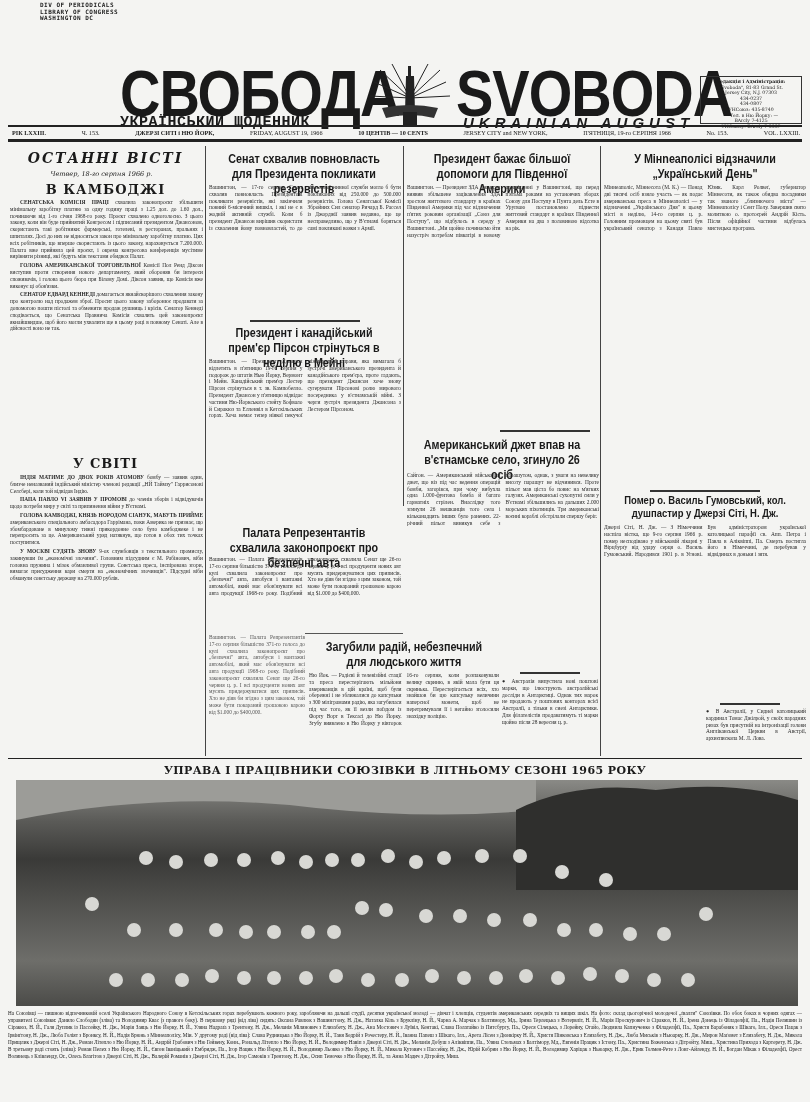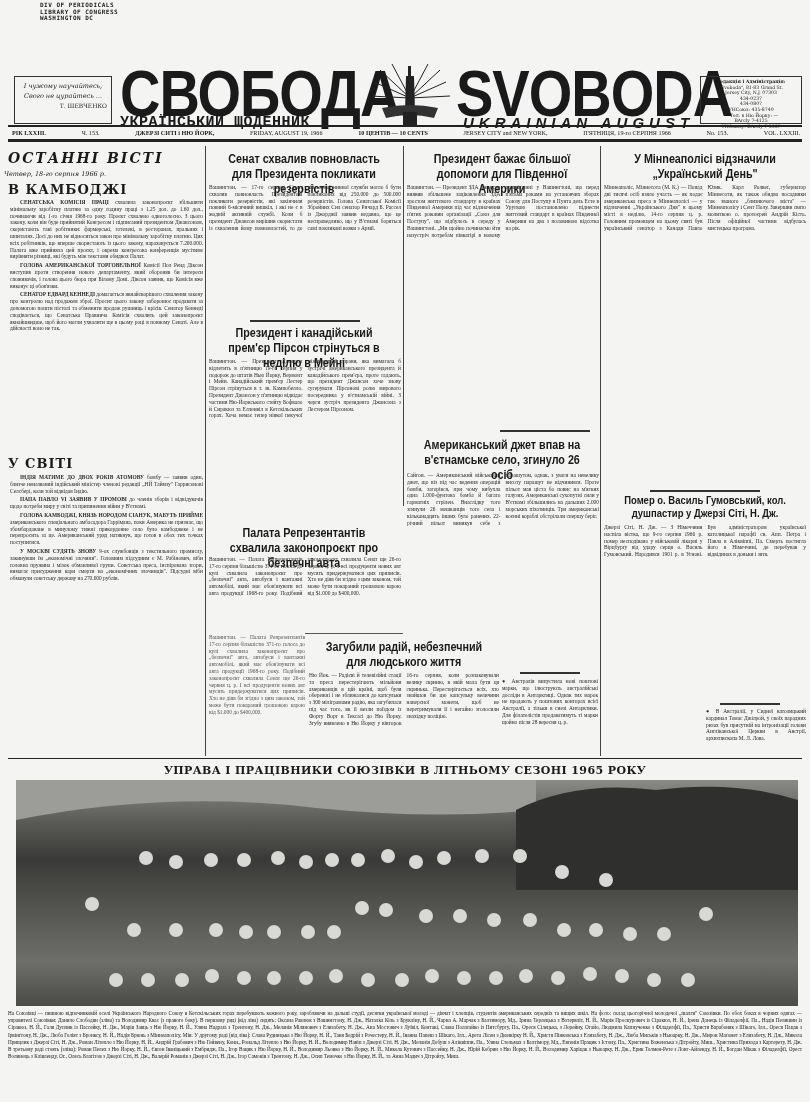--- a/index.html
+++ b/index.html
@@ -12,42 +12,37 @@
   .title-lat{position:absolute;left:448px;top:0;font-family:"Liberation Sans",sans-serif;font-weight:bold;font-size:56px;letter-spacing:-1px;line-height:46px;transform:scaleY(1.15);transform-origin:top left;}
   .sub-cyr{position:absolute;left:112px;top:46px;font-family:Liberation Mono, monospace;font-weight:bold;font-size:15px;letter-spacing:.5px;}
   .sub-lat{position:absolute;left:455px;top:46px;font-family:"Liberation Sans",sans-serif;font-weight:bold;font-style:italic;font-size:15px;letter-spacing:5px;}
   .emblem{position:absolute;left:360px;top:-6px;width:84px;height:66px;}
   .admin-box{position:absolute;left:692px;top:8px;width:102px;height:48px;border:1px solid #333;font-size:4.6px;line-height:5.6px;padding:2px;box-sizing:border-box;text-align:center;}
   .rule-thick{position:absolute;left:8px;width:794px;height:2px;background:#222;}
   .dateline{position:absolute;left:12px;top:129px;width:788px;display:flex;justify-content:space-between;font-size:6.2px;font-family:"Liberation Serif",serif;white-space:nowrap;}
   .col{position:absolute;font-size:5.4px;line-height:6.8px;text-align:justify;font-family:"Liberation Serif",serif;color:#2a2a2a;overflow:hidden;}
   .vline{position:absolute;width:1px;background:#444;}
   .hline{position:absolute;height:1px;background:#555;}
-  .h-sect{position:absolute;font-family:"DejaVu Serif",serif;font-weight:bold;}
+  .h-sect{position:absolute;font-family:"DejaVu Serif",serif;font-weight:bold;text-align:center;}
   .hd{position:absolute;font-family:"Liberation Sans",sans-serif;font-weight:bold;text-align:center;line-height:15px;font-size:12.5px;transform:scaleX(.86);transform-origin:center;}
   .photo-title{position:absolute;left:0;width:810px;top:764px;text-align:center;font-family:"DejaVu Serif",serif;font-weight:bold;font-size:11px;letter-spacing:.4px;}
   .photo{position:absolute;left:16px;top:780px;width:782px;height:226px;background:linear-gradient(180deg,#8a8a86 0%,#5b5b58 18%,#3a3a38 35%,#575754 60%,#6e6e6a 80%,#4b4b48 100%);overflow:hidden;}
   .caption{position:absolute;left:8px;top:1010px;width:794px;font-size:5.2px;line-height:7.2px;text-align:justify;font-family:"Liberation Serif",serif;}
   .fill{color:#555;}
 </style>
 </head>
 <body>
 
 <div class="stamp">
   <div>DIV OF PERIODICALS</div>
   <div>LIBRARY OF CONGRESS</div>
   <div>WASHINGTON DC</div>
 </div>
 
 <div class="masthead">
-  <div class="motto-box">
-    <div>І чужому научайтесь,</div>
-    <div>Свого не цурайтесь ...</div>
-    <div class="author">Т. ШЕВЧЕНКО</div>
-  </div>
   <div class="title-cyr">СВОБОДА</div>
   <div class="sub-cyr">УКРАЇНСЬКИЙ ЩОДЕННИК</div>
   <svg class="emblem" viewBox="0 0 84 66">
     <g stroke="#222" stroke-width="1" fill="none">
       <line x1="42" y1="36" x2="6" y2="20"></line>
         <line x1="42" y1="36" x2="12" y2="8"></line>
         <line x1="42" y1="36" x2="24" y2="2"></line>
       <line x1="42" y1="36" x2="60" y2="2"></line>
         <line x1="42" y1="36" x2="72" y2="8"></line>
         <line x1="42" y1="36" x2="78" y2="20"></line>

